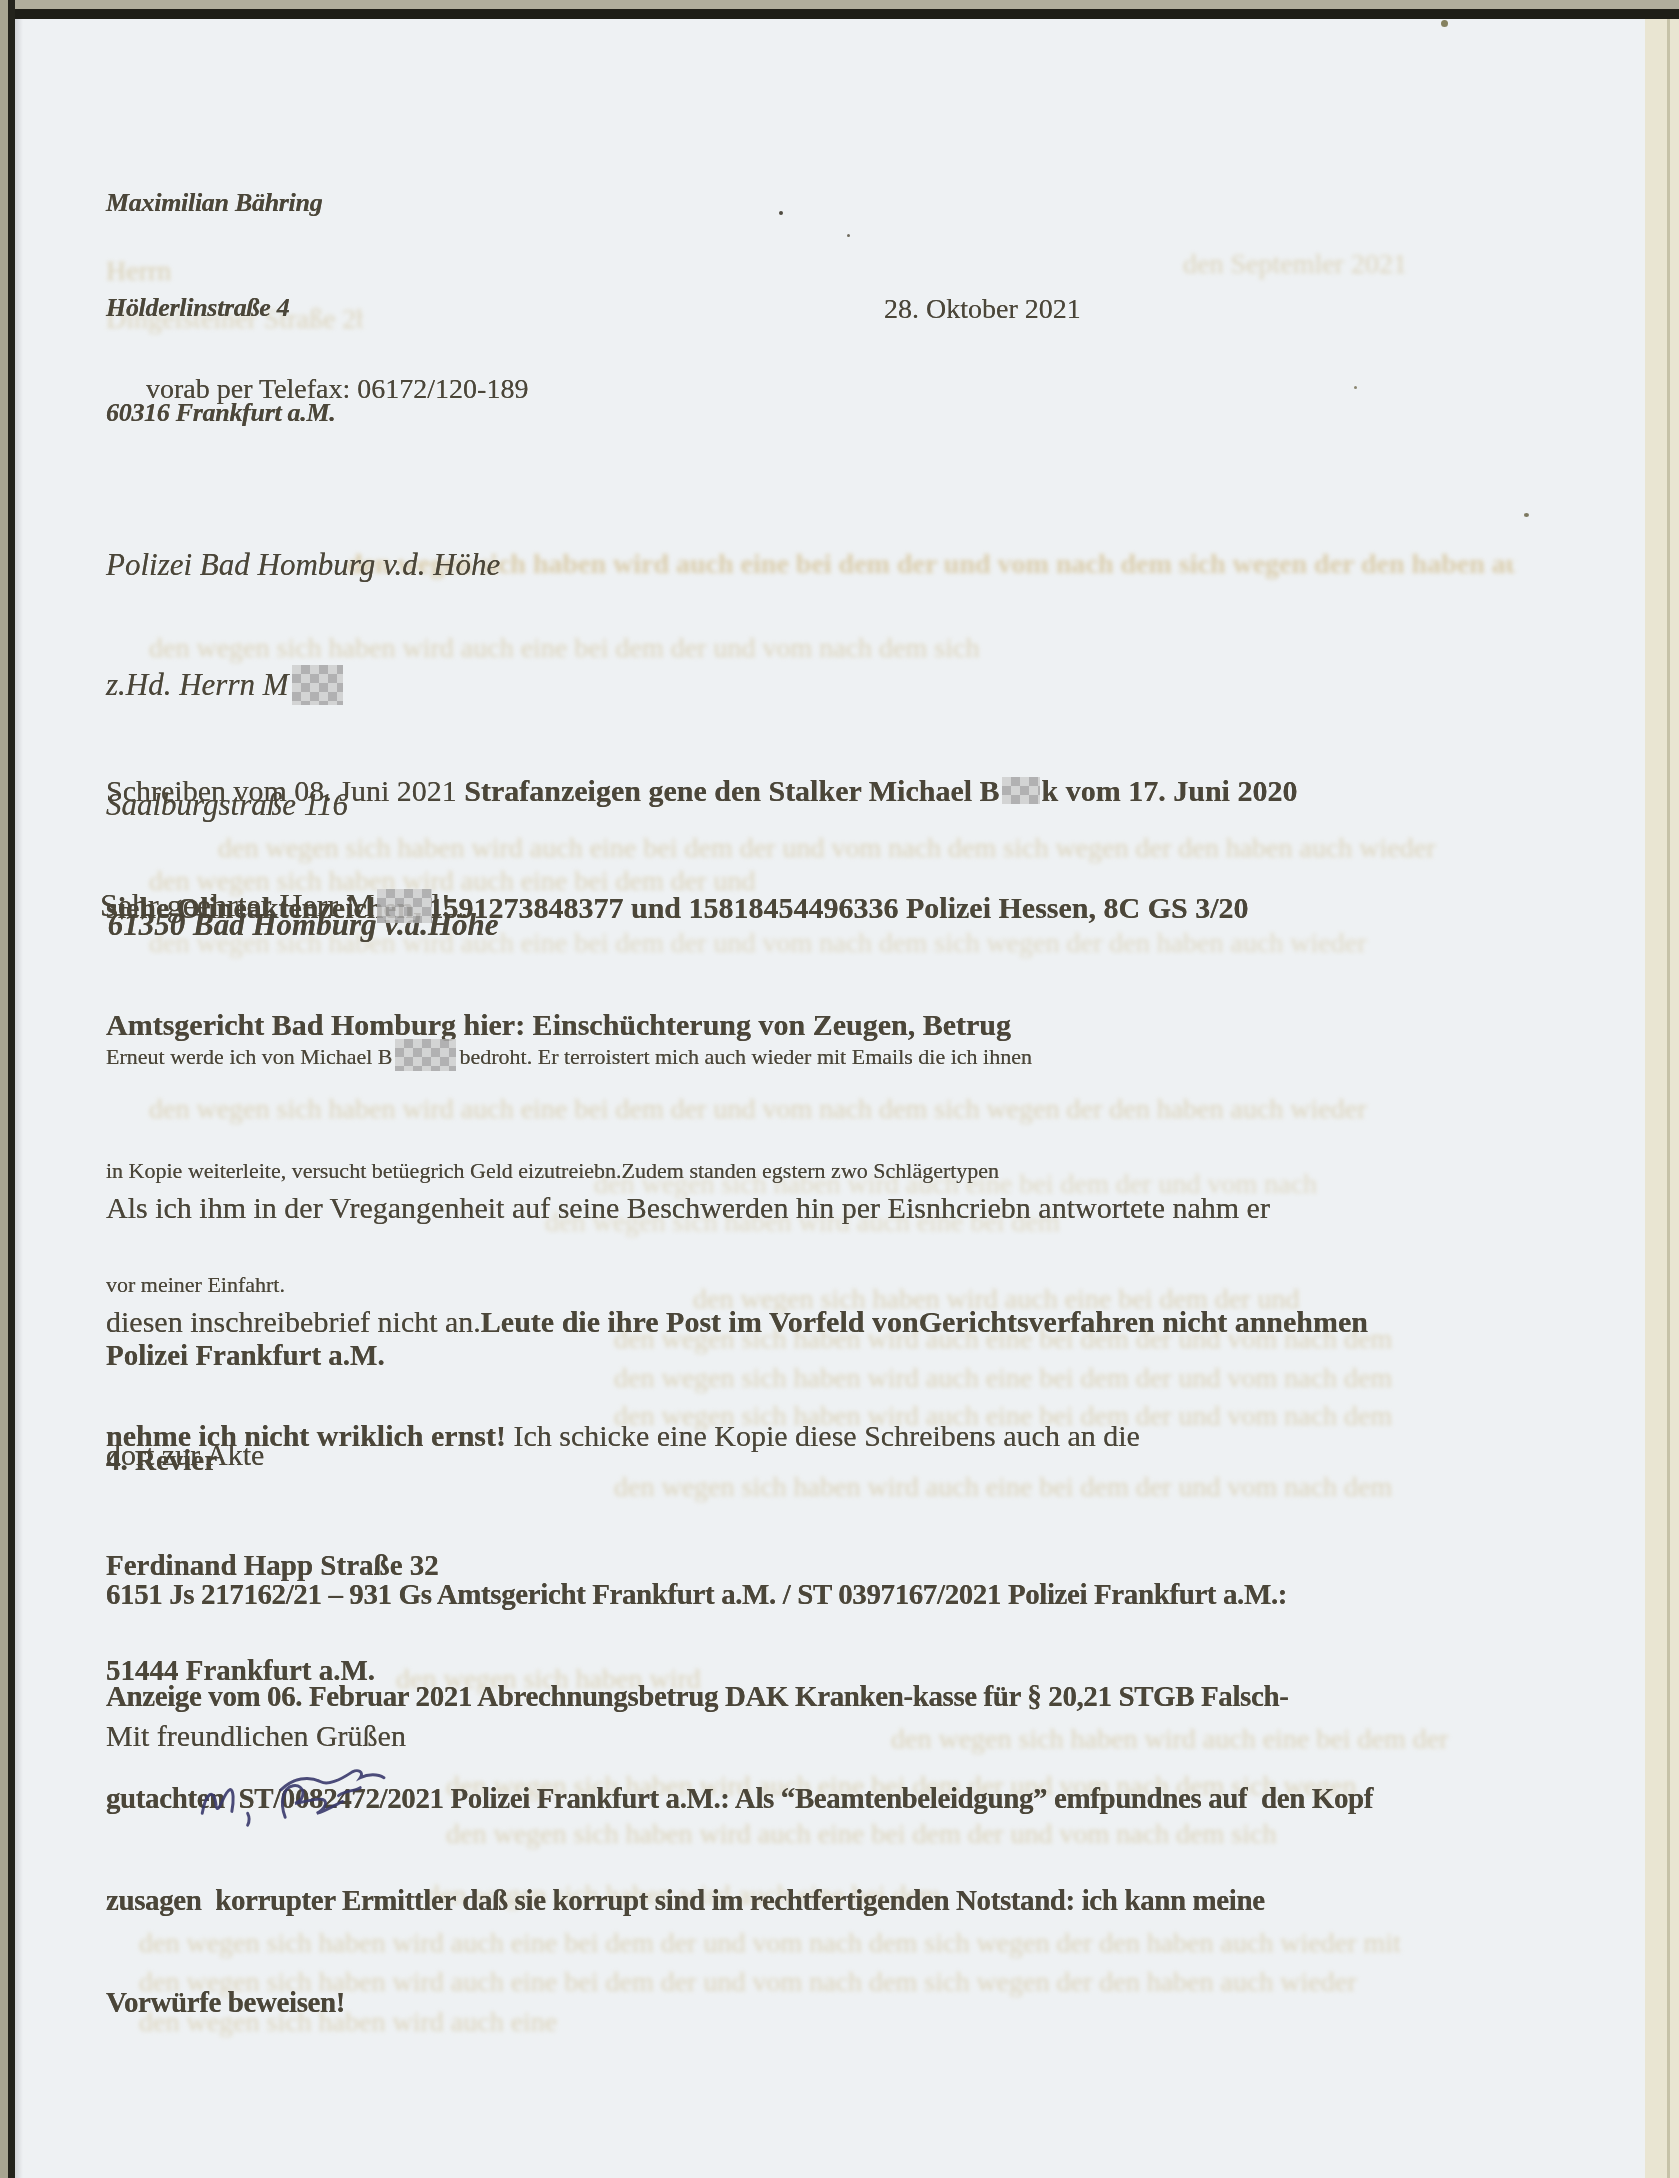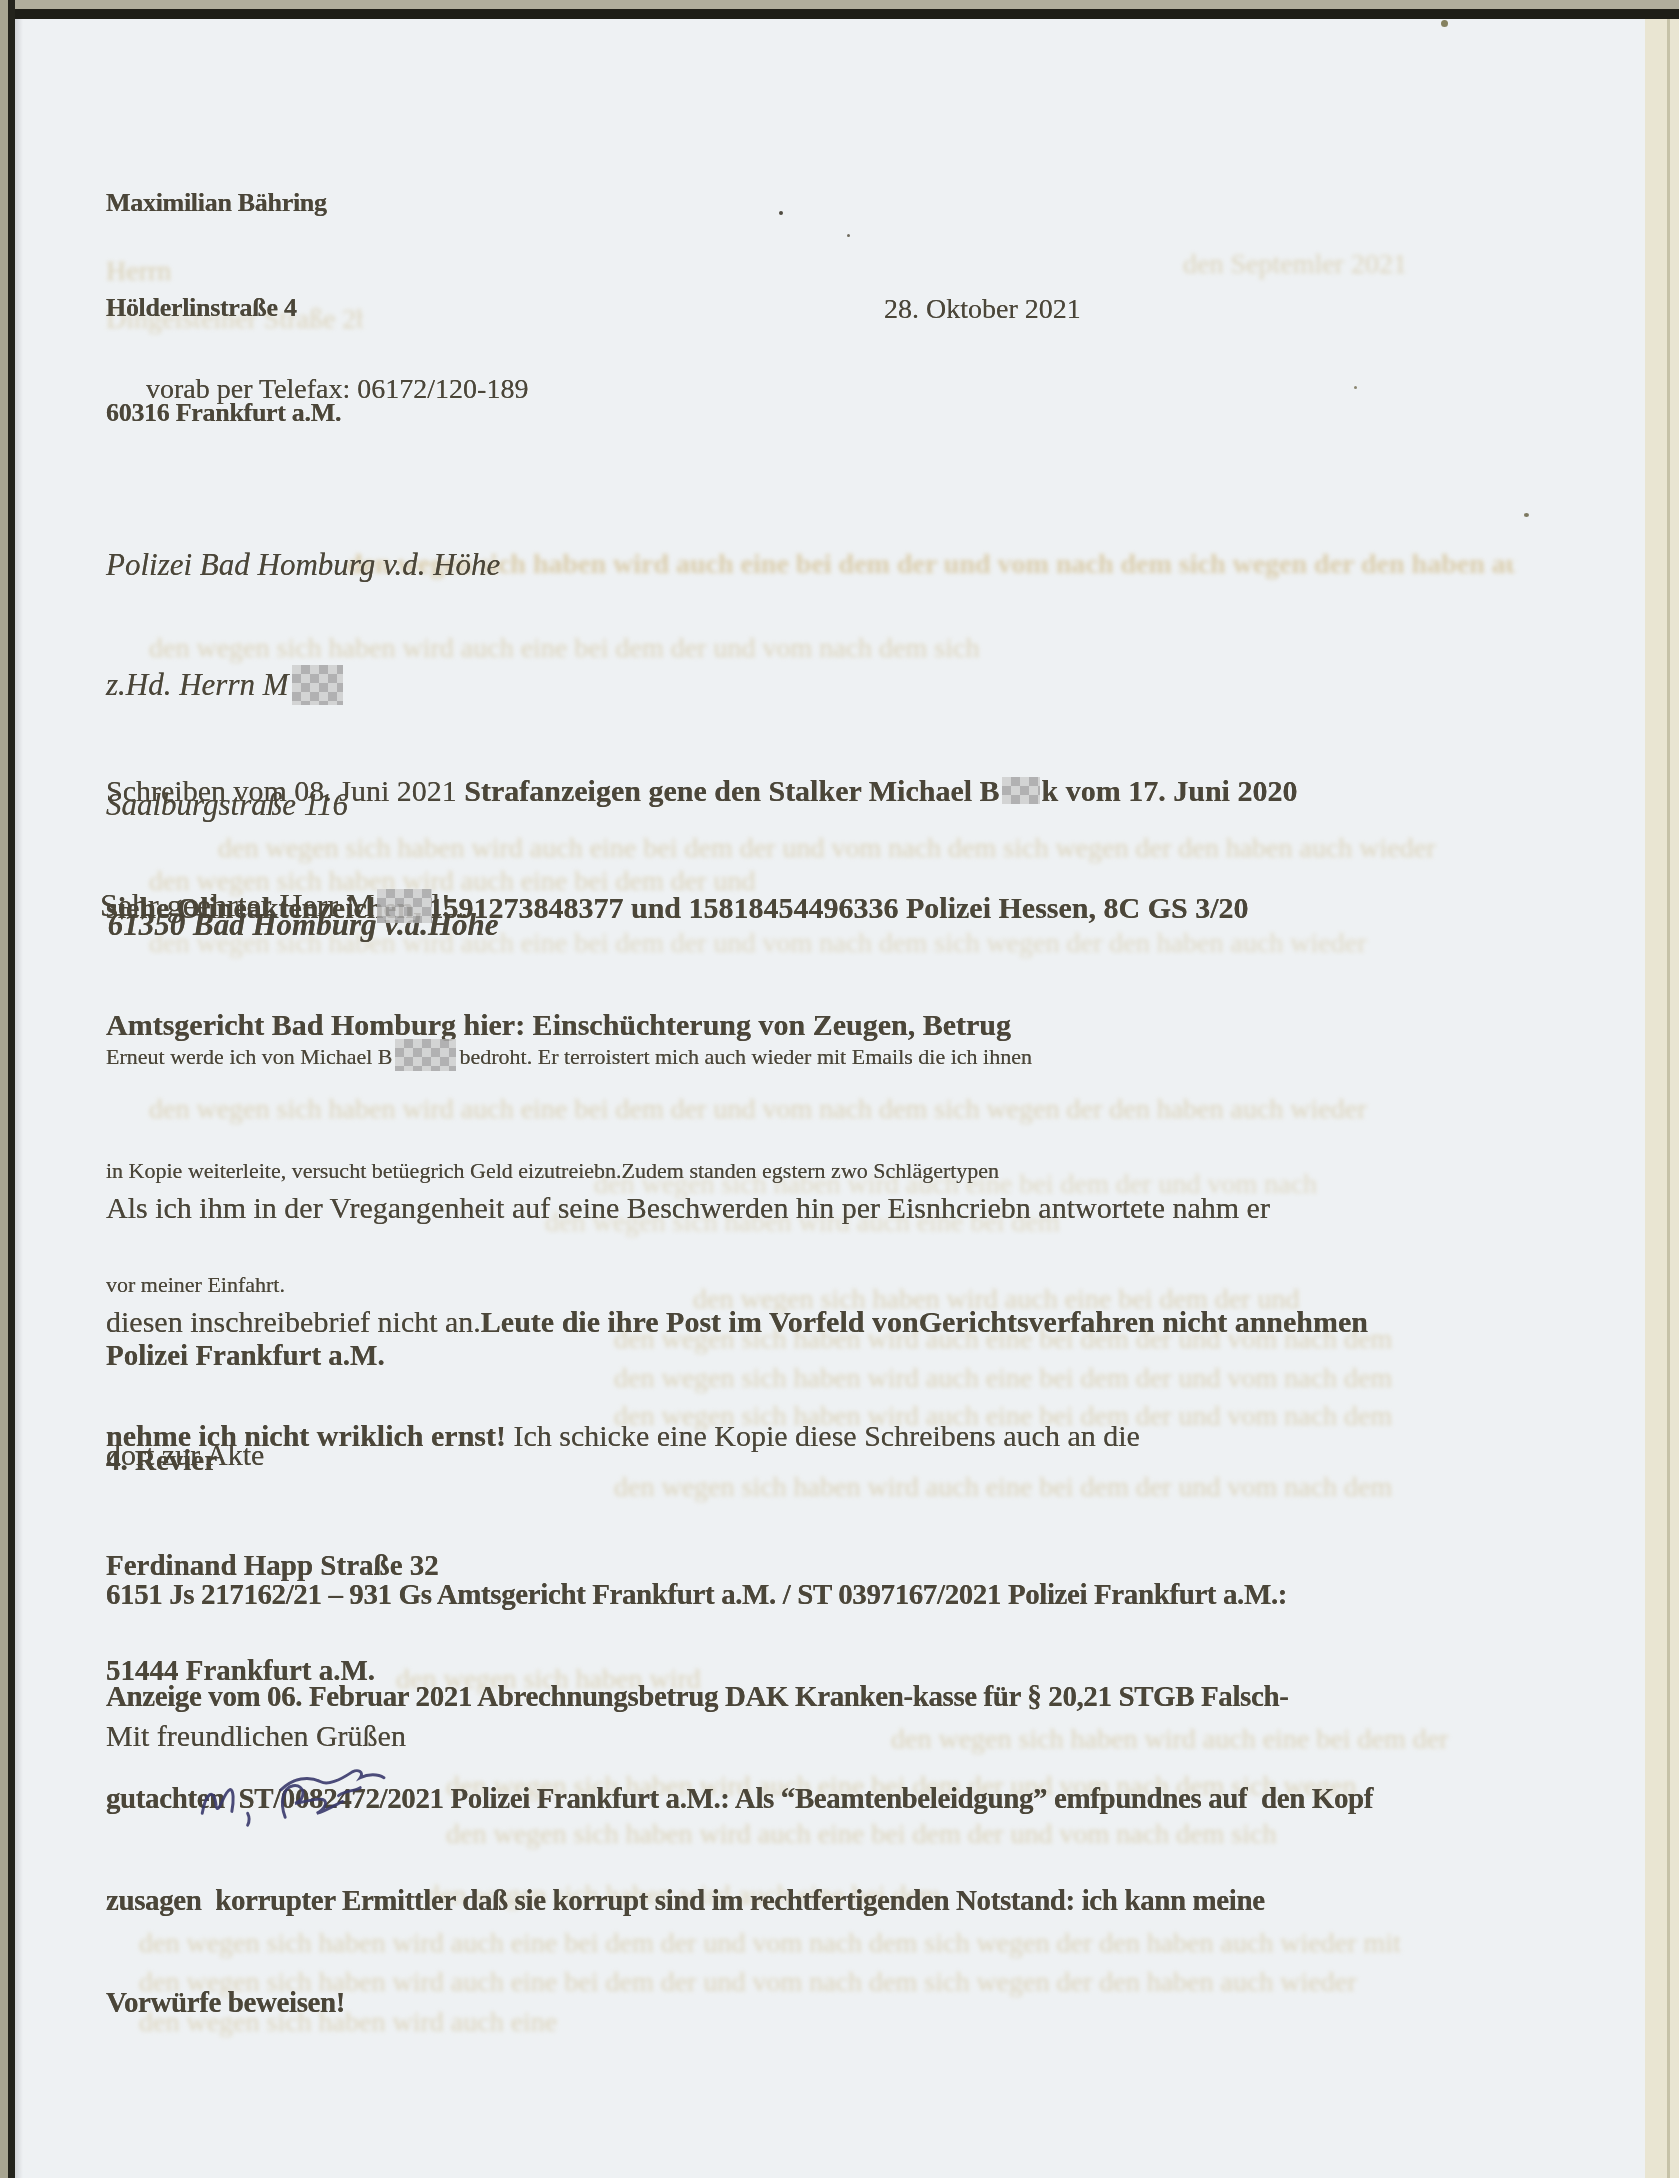--- a/index.html
+++ b/index.html
@@ -47,21 +47,21 @@
   #ghost div:nth-child(18){left:891px;top:1723px;max-width:762px;}
   #ghost div:nth-child(19){left:446px;top:1770px;max-width:1198px;}
   #ghost div:nth-child(20){left:446px;top:1818px;max-width:1148px;}
   #ghost div:nth-child(21){left:426px;top:1879px;max-width:782px;}
   #ghost div:nth-child(22){left:139px;top:1927px;max-width:1416px;}
   #ghost div:nth-child(23){left:139px;top:1966px;max-width:1356px;}
   #ghost div:nth-child(24){left:139px;top:2006px;max-width:663px;}
   
   .blk{position:absolute;white-space:pre;text-shadow:0 0 0.6px rgba(62,57,42,.75);}
   .blk div{white-space:pre;}
-  .sender{left:106px;top:115px;font-size:26px;font-weight:bold;line-height:35px;letter-spacing:-0.3px;}
+  .sender{left:106px;top:115px;font-size:26px;font-weight:bold;line-height:35px;letter-spacing:-0.3px;font-style:italic;}
   .date{left:884px;top:293px;font-size:28px;}
   .fax{left:106px;top:373px;font-size:28px;margin-left:40px;}
   .recipient{left:106px;top:465px;font-size:31px;line-height:40px;font-style:italic;}
   .recipient .bold{font-weight:bold;text-align:center;}
   .subject{left:106px;top:693px;font-size:30px;line-height:39px;font-weight:bold;}
   .subject .normal{font-weight:normal;}
   .salutation{left:100px;top:887px;font-size:32px;font-family:Liberation Serif, serif;}
   .para1{left:106px;top:962px;font-size:22px;line-height:38px;}
   .para2{left:106px;top:1113px;font-size:30px;line-height:38px;}
   .para2 .bold{font-weight:bold;}

